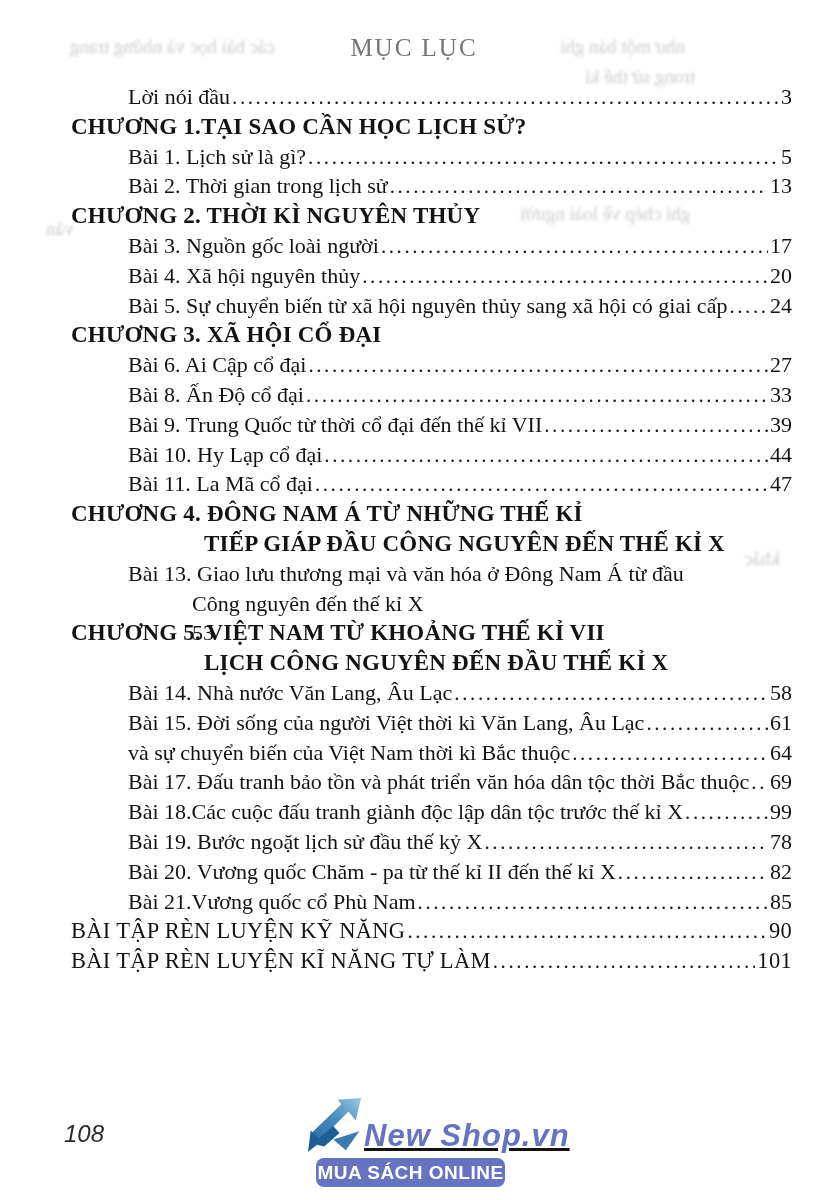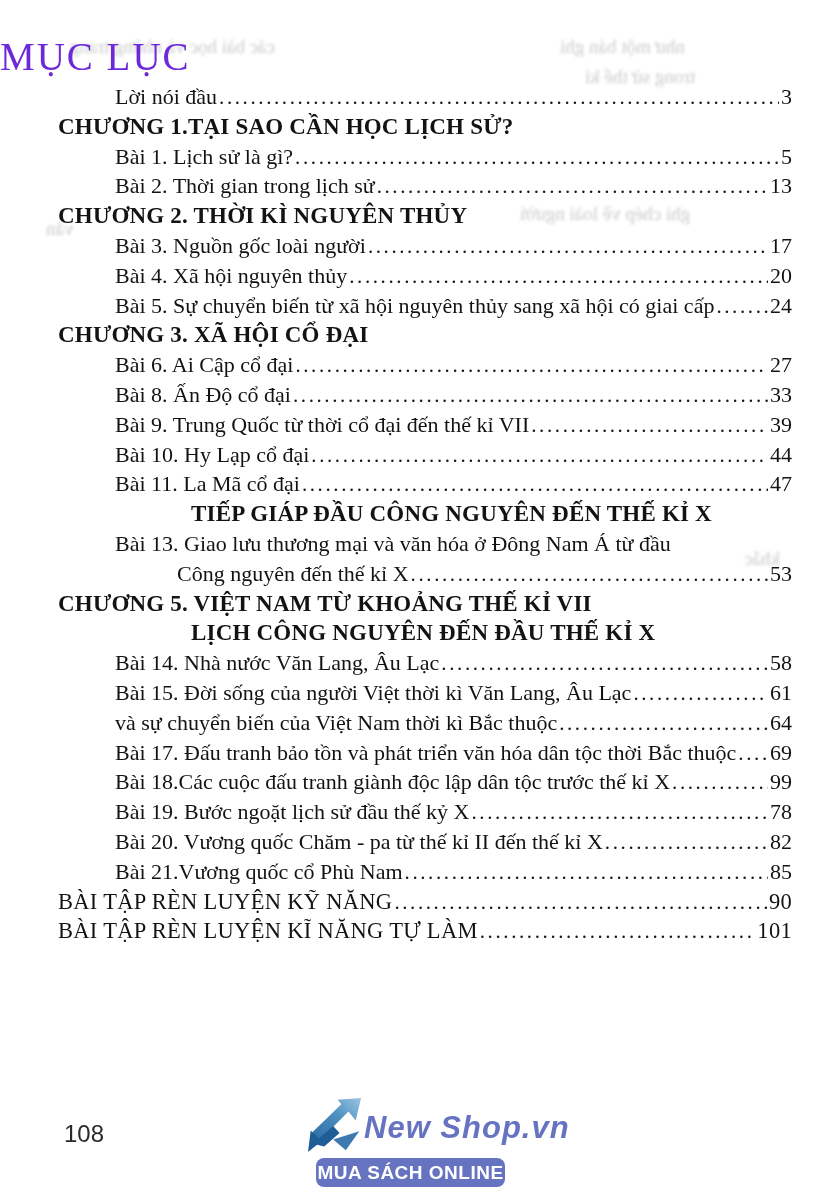--- a/index.html
+++ b/index.html
@@ -6,65 +6,66 @@
   body {
     width:828px; height:1200px;
     background:#ffffff;
     font-family:"Liberation Serif", serif;
     color:#131313;
     position:relative;
     overflow:hidden;
   }
   .page-title {
     position:absolute; top:34px; left:0; right:0;
-    font-size:39px; letter-spacing:2px;
-    color:#6d28d9;
+    text-align:center;
+    font-size:25px; letter-spacing:2px;
+    color:#737373;
   }
   .toc {
     position:absolute; top:82px; left:58px; right:36px;
   }
   .row {
     display:flex; align-items:baseline;
     height:29.8px; line-height:29.8px;
-    font-size:22px; white-space:nowrap;
+    font-size:22px; white-space:nowrap;margin-left:13px;
   }
   .row.chapter { font-weight:bold; font-size:23px; letter-spacing:0.2px; }
   .row.caps { font-size:22.5px; letter-spacing:0.3px; }
   .indent1 { padding-left:57px; }
-  .indent2 { padding-left:119px; }
+  .indent2 { padding-left:119px;flex-direction:column; }
   .indent3 { padding-left:133px; }
   .label { flex-shrink:0; }
   .dots {
     flex:1; min-width:0; overflow:hidden;
     margin:0 2px; color:#1a1a1a;
   }
   .dots::after {
     content:"........................................................................................................................................";
     letter-spacing:2.6px; font-size:21px;
   }
   .pagenum { text-align:right; flex-shrink:0; }
   .folio {
     position:absolute; left:64px; top:1120px;
     font-family:"Liberation Sans", sans-serif;
-    font-size:24px; color:#2a2a2a;
+    font-size:24px; color:#2a2a2a;font-style:italic;
   }
   
   .fragment {
     position:absolute;
     font-size:19px; color:#b7b7b7;
     filter:blur(1.4px); opacity:0.75;
     transform:scaleX(-1);
     white-space:nowrap;
     pointer-events:none;
   }
   
   .logo {
     position:absolute; left:308px; top:1096px; width:280px;
   }
-  .logo-top { display:flex; align-items:center; }
+  .logo-top { display:flex; align-items:flex-end;text-decoration:underline; }
   .logo-arrow { width:54px; height:58px; flex-shrink:0; }
   .brand {
     font-family:"Liberation Sans", sans-serif;
     font-weight:bold; font-style:italic;
     font-size:31px; letter-spacing:1px;
     color:var(--brand,#6673c0);
     margin-left:2px; margin-top:6px;
   }
   .banner {
     margin-left:8px; margin-top:4px;
@@ -150,20 +151,23 @@
     </div>
     <div class="row item indent1">
       <span class="label">Bài 10. Hy Lạp cổ đại</span>
       <span class="dots"></span>
       <span class="pagenum">44</span>
     </div>
     <div class="row item indent1">
       <span class="label">Bài 11. La Mã cổ đại </span>
       <span class="dots"></span>
       <span class="pagenum">47</span>
+    </div>
+    <div class="row chapter indent0">
+      <span class="label">CHƯƠNG 4. ĐÔNG NAM Á TỪ NHỮNG THẾ KỈ</span>
     </div>
     <div class="row chapter indent3">
       <span class="label">TIẾP GIÁP ĐẦU CÔNG NGUYÊN ĐẾN THẾ KỈ X</span>
     </div>
     <div class="row item indent1">
       <span class="label">Bài 13. Giao lưu thương mại và văn hóa ở Đông Nam Á từ đầu</span>
     </div>
     <div class="row item indent2">
       <span class="label">Công nguyên đến thế kỉ X </span>
       <span class="dots"></span>

